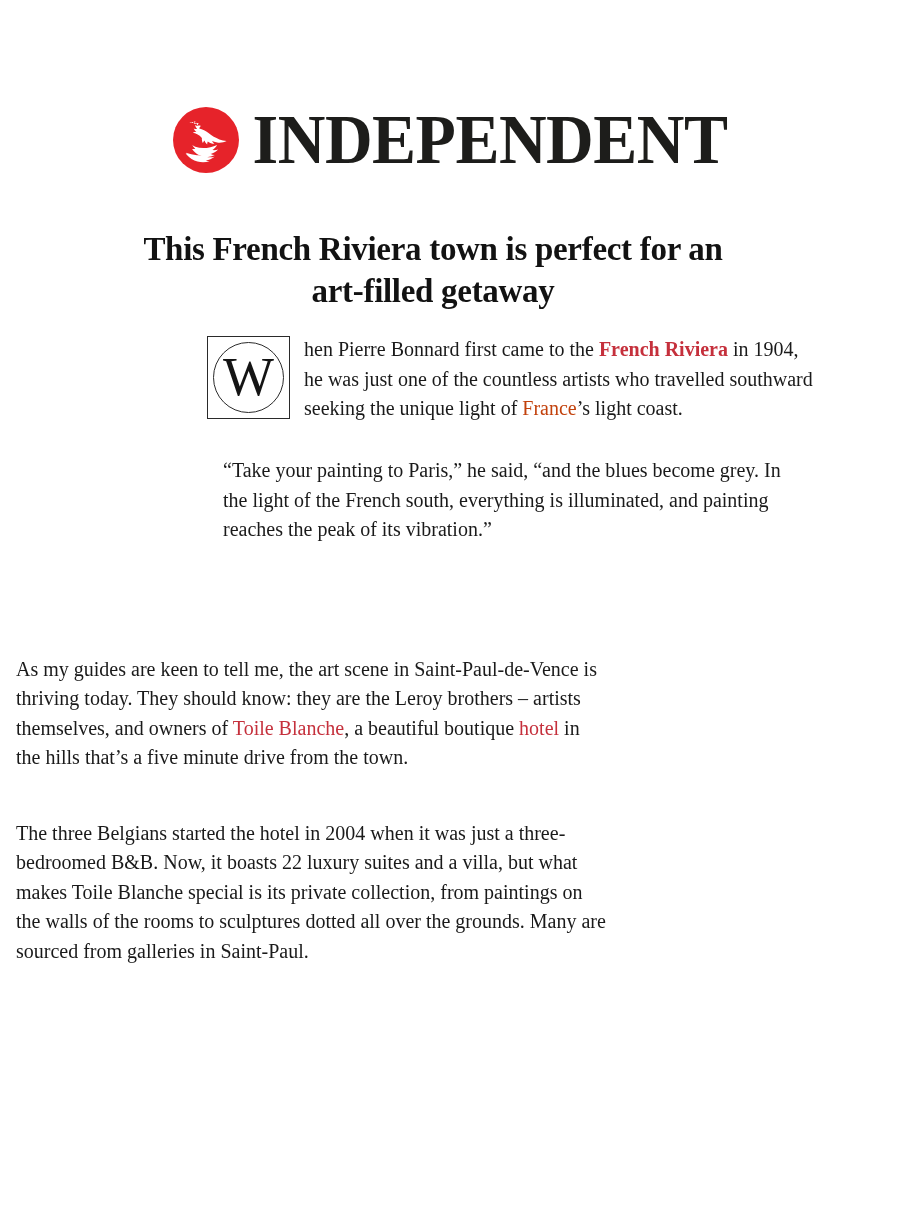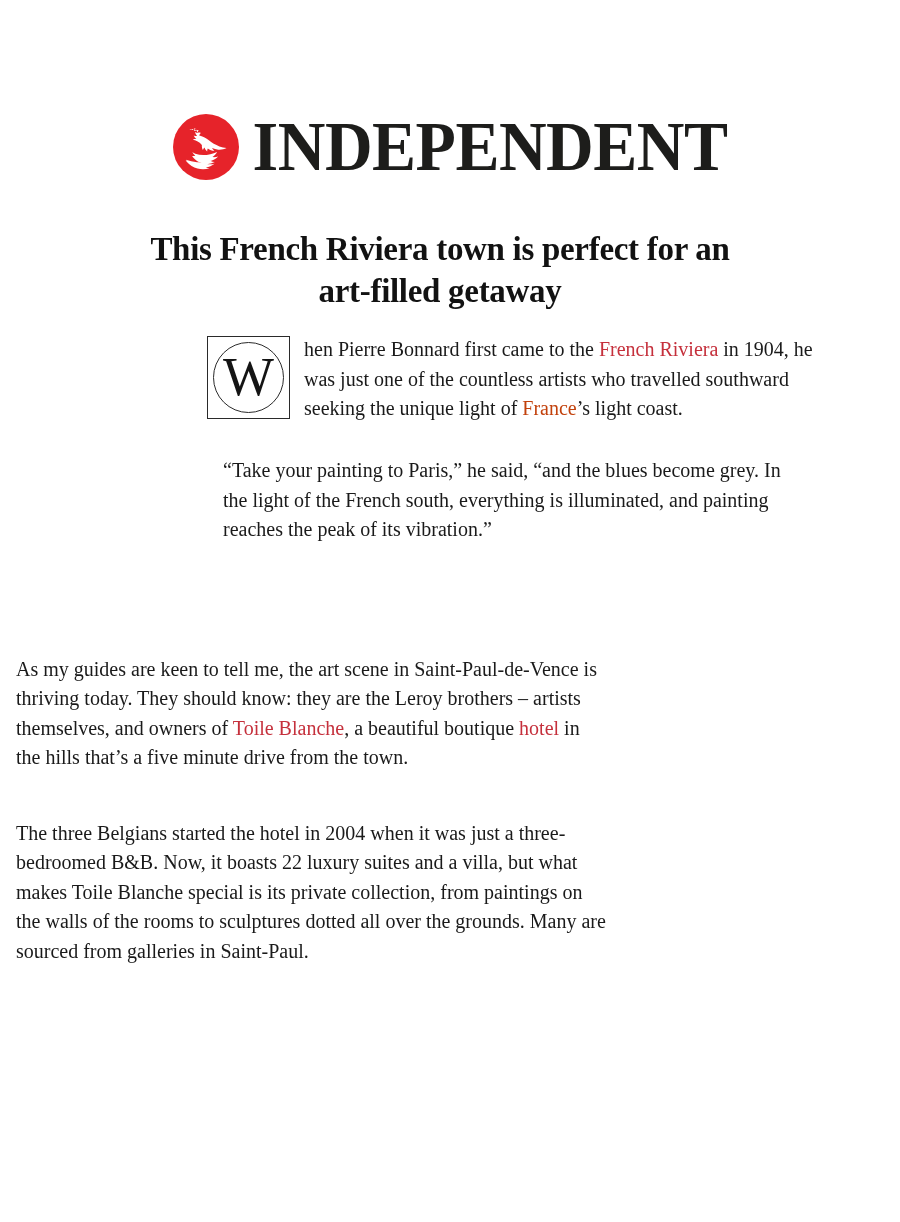--- a/index.html
+++ b/index.html
@@ -17,21 +17,21 @@
   }
 
   
   .masthead {
     position: absolute;
     top: 100px;
     left: 0;
     width: 900px;
     height: 80px;
     display: flex;
-    align-items: flex-end;
+    align-items: center;
     justify-content: center;
     gap: 14px;
   }
   .logo-mark {
     width: 66px;
     height: 66px;
     border-radius: 50%;
     background: #e6232a;
     position: relative;
     flex: 0 0 auto;
@@ -54,21 +54,21 @@
     color: #1d1d1b;
     white-space: nowrap;
     transform: scaleY(1.06);
     transform-origin: center;
   }
 
   
   .headline {
     position: absolute;
     top: 228px;
-    left: 128px;
+    left: 121px;
     width: 624px;
     margin: 0;
     text-align: center;
     font-family: "Liberation Serif", "DejaVu Serif", serif;
     font-weight: 700;
     font-size: 33px;
     line-height: 42px;
     letter-spacing: -0.3px;
     color: #121212;
   }
@@ -173,21 +173,21 @@
 <div class="article">
 
   <div class="block-a">
     <div class="block-a-inner">
 
       <p class="dropcap-para">
         <span class="dropcap">
           <span class="circle"></span>
           <span class="letter">W</span>
         </span>
-        <span class="dropcap-text" id="p1-text"><span>hen Pierre Bonnard first came to the </span><a class="link" href="#" style="color: rgb(197, 48, 60);">French Riviera</a><span> in 1904, he was just one of the countless artists who travelled southward seeking the unique light of </span><a class="link" href="#" style="color: #c2410c;">France</a><span>’s light coast.</span></span>
+        <span class="dropcap-text" id="p1-text"><span>hen Pierre Bonnard first came to the </span><a class="link" href="#" style="color: rgb(197, 48, 60); font-weight: bold;">French Riviera</a><span> in 1904, he was just one of the countless artists who travelled southward seeking the unique light of </span><a class="link" href="#" style="color: #c2410c;">France</a><span>’s light coast.</span></span>
       </p>
 
       <div class="gap-md"></div>
 
       <p class="body" id="p2-text"><span>“Take your painting to Paris,” he said, “and the blues become grey. In the light of the French south, everything is illuminated, and painting reaches the peak of its vibration.”</span></p>
 
       <div class="gap-md"></div>
 
 
     </div>

